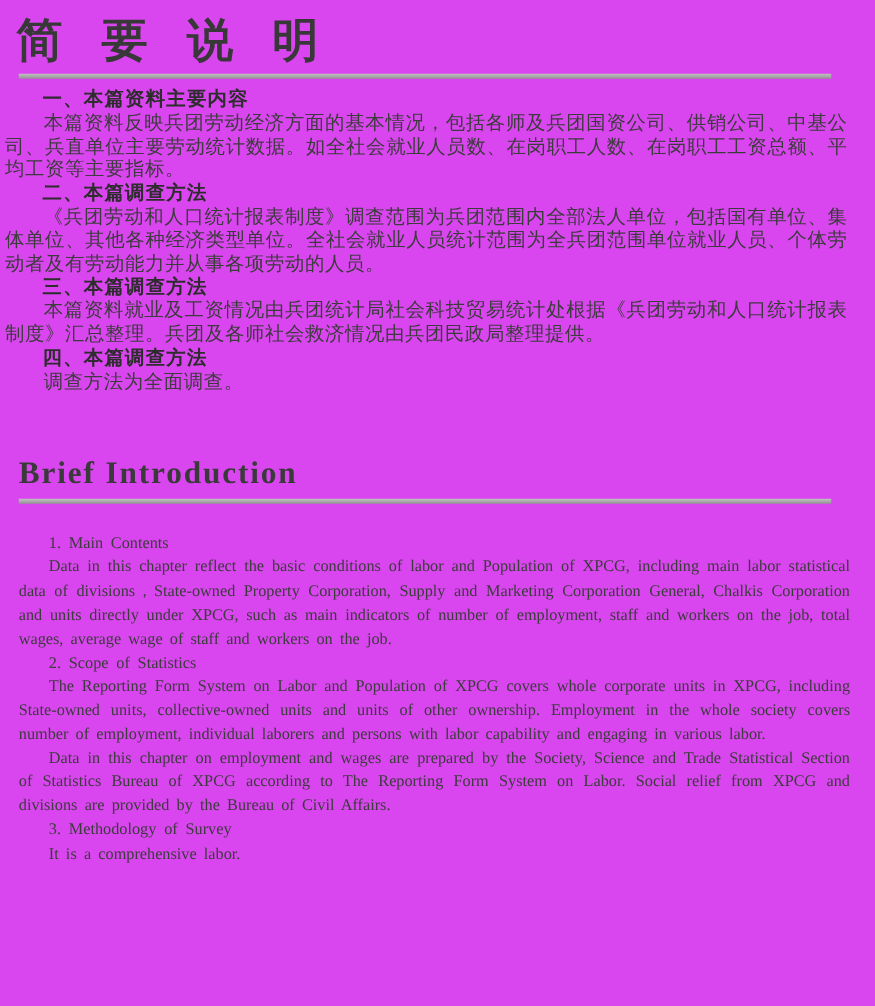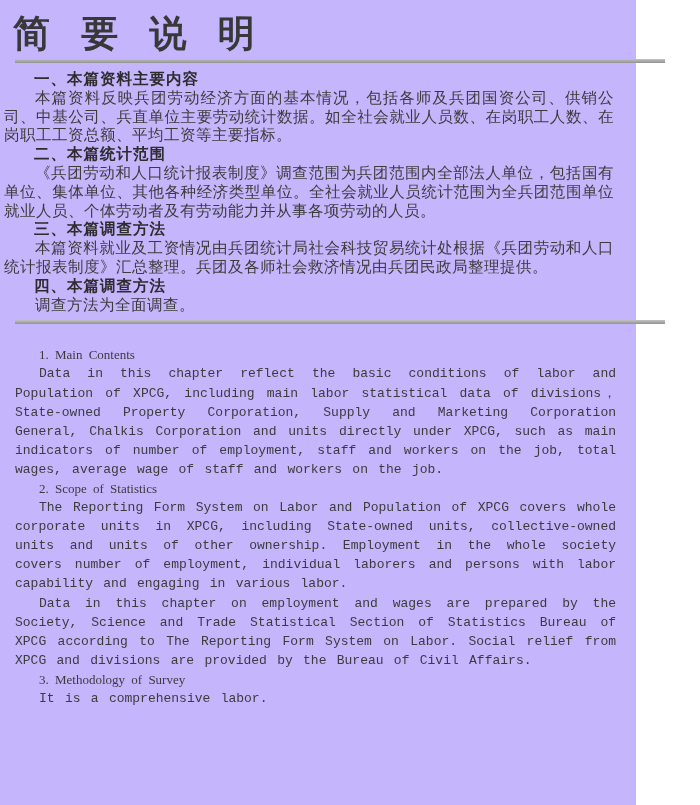--- a/index.html
+++ b/index.html
@@ -2,21 +2,21 @@
 <html><head>
 <meta charset="utf-8">
 <style>
   html, body { margin: 0; padding: 0; }
   body {
     width: 700px; height: 805px;
     background: #ffffff;
     overflow: hidden;
     -webkit-font-smoothing: antialiased;
   }
-  .page { width: 636px; height: 805px; background: #c4b5fd; box-sizing: border-box; padding-top: 12px; }
+  .page { width: 700px; height: 805px; background: #d946ef; box-sizing: border-box; padding-top: 12px; }
 
   
   .zh-title {
     margin: 0 0 0 13px;
     font-family: "Liberation Serif", "DejaVu Serif", serif;
     font-weight: 900;
     font-size: 37px;
     line-height: 44px;
     letter-spacing: 11px;
     color: #383838;
@@ -29,21 +29,21 @@
     width: 650px;
     height: 4px;
     background: linear-gradient(to bottom, #c2c2c2 0%, #929292 100%);
   }
   .rule-zh { margin-top: 3px; }
   .rule-en { margin-top: 5px; }
 
   
   .zh-block {
     margin: 8px 22px 0 4px;
-    font-family: Liberation Mono, monospace;
+    font-family: Liberation Serif, serif;
     font-size: 15.5px;
     line-height: 18.8px;
     color: #3c3c3c;
   }
   .zh-heading {
     margin: 0;
     font-size: 15.5px;
     font-weight: 700;
     color: #2d2d2d;
     text-indent: 30px;
@@ -79,45 +79,45 @@
   .en-heading {
     margin: 0;
     text-indent: 24px;
     word-spacing: 3px;
   }
   .en-body {
     margin: 0;
     text-align: justify;
     text-indent: 24px;
     word-spacing: 2.5px;
-    font-family: Liberation Mono, monospace;
   }
 </style>
 </head>
 <body>
 
 <div class="page">
 
   <h1 class="zh-title">简 要 说 明</h1>
   <div class="rule rule-zh"></div>
 
   <section class="zh-block">
     <h2 class="zh-heading">一、本篇资料主要内容</h2>
     <p class="zh-body">本篇资料反映兵团劳动经济方面的基本情况，包括各师及兵团国资公司、供销公司、中基公司、兵直单位主要劳动统计数据。如全社会就业人员数、在岗职工人数、在岗职工工资总额、平均工资等主要指标。</p>
 
-    <h2 class="zh-heading">二、本篇统计范围</h2>
+    <h2 class="zh-heading">二、本篇调查方法</h2>
     <p class="zh-body">《兵团劳动和人口统计报表制度》调查范围为兵团范围内全部法人单位，包括国有单位、集体单位、其他各种经济类型单位。全社会就业人员统计范围为全兵团范围单位就业人员、个体劳动者及有劳动能力并从事各项劳动的人员。</p>
 
     <h2 class="zh-heading">三、本篇调查方法</h2>
     <p class="zh-body">本篇资料就业及工资情况由兵团统计局社会科技贸易统计处根据《兵团劳动和人口统计报表制度》汇总整理。兵团及各师社会救济情况由兵团民政局整理提供。</p>
 
     <h2 class="zh-heading">四、本篇调查方法</h2>
     <p class="zh-body">调查方法为全面调查。</p>
   </section>
 
+  <h1 class="en-title">Brief Introduction</h1>
   <div class="rule rule-en"></div>
 
   <section class="en-block">
     <p class="en-heading">1. Main Contents</p>
     <p class="en-body">Data in this chapter reflect the basic conditions of labor and Population of XPCG, including main labor statistical data of divisions，State-owned Property Corporation, Supply and Marketing Corporation General, Chalkis Corporation and units directly under XPCG, such as main indicators of number of employment, staff and workers on the job, total wages, average wage of staff and workers on the job.</p>
 
     <p class="en-heading">2. Scope of Statistics</p>
     <p class="en-body">The Reporting Form System on Labor and Population of XPCG covers whole corporate units in XPCG, including State-owned units, collective-owned units and units of other ownership. Employment in the whole society covers number of employment, individual laborers and persons with labor capability and engaging in various labor.</p>
 
     <p class="en-body">Data in this chapter on employment and wages are prepared by the Society, Science and Trade Statistical Section of Statistics Bureau of XPCG according to The Reporting Form System on Labor. Social relief from XPCG and divisions are provided by the Bureau of Civil Affairs.</p>

